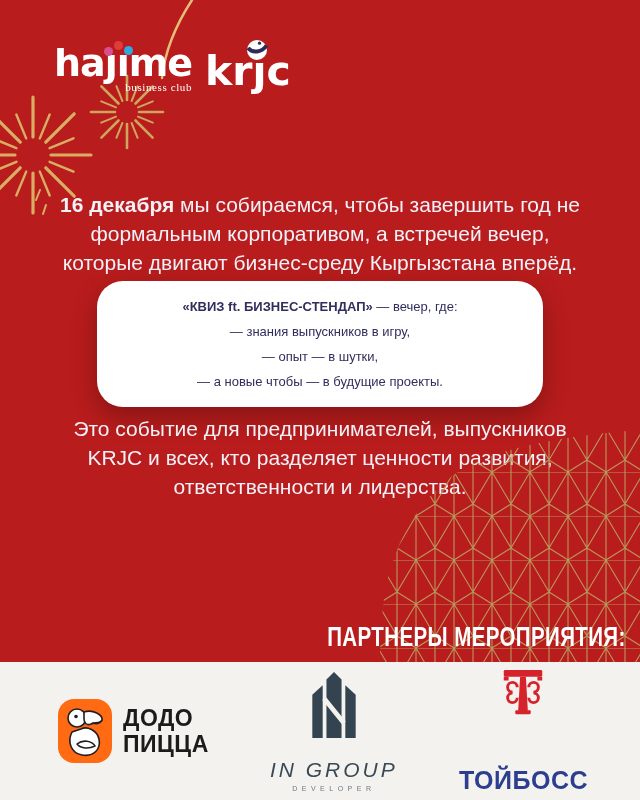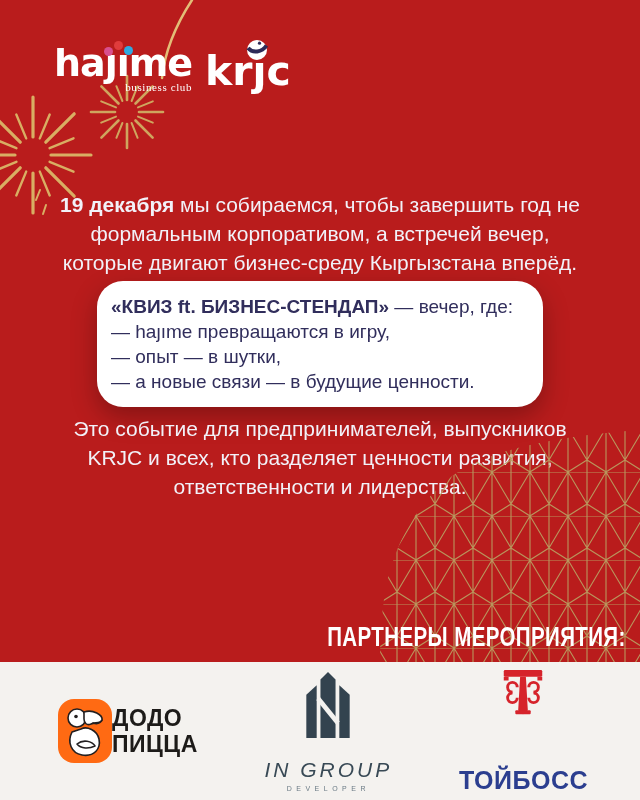--- a/index.html
+++ b/index.html
@@ -17,37 +17,37 @@
   .hajime-sub{font-size:11px;letter-spacing:.6px;text-align:right;margin-top:-5px;padding-right:2px;color:#fff;font-family:Liberation Serif, serif;}
   .krjc{position:absolute;left:205px;top:48px;color:#fff;}
   .krjc-word{font-family:"DejaVu Sans",sans-serif;font-weight:bold;font-size:41px;line-height:46px;letter-spacing:0;}
   .krjc-ball{position:absolute;left:41px;top:-9px;}
   
   .intro{position:absolute;left:30px;right:30px;top:190px;text-align:center;color:#f2f1f8;font-size:21px;line-height:29px;}
   .intro b,.card b{font-weight:bold;}
   .quiz-card{
     position:absolute;left:97px;right:97px;top:281px;
     background:#ffffff;border-radius:26px;padding:13px 14px;
-    color:#312e5c;font-size:19px;line-height:25px;text-align:left;
+    color:#312e5c;font-size:13px;line-height:25px;text-align:center;
     box-shadow:0 10px 26px rgba(0,0,0,.28);
   }
   .audience{position:absolute;left:30px;right:30px;top:414px;text-align:center;color:#f2f1f8;font-size:21px;line-height:29px;}
   
   .lattice{position:absolute;right:0;top:428px;}
   .partners-title{
     position:absolute;right:14px;top:622px;z-index:3;
     color:#ffffff;font-weight:bold;font-size:27px;letter-spacing:.5px;
     transform:scaleX(.76);transform-origin:right center;white-space:nowrap;
   }
   .partners-bar{
     position:absolute;left:0;right:0;bottom:0;height:138px;background:#f4f2ef;z-index:2;
     display:flex;align-items:center;justify-content:space-between;
     padding:0 52px 0 58px;box-sizing:border-box;
   }
-  .dodo-block{display:flex;align-items:center;}
+  .dodo-block{display:flex;align-items:center;gap:11px;}
   .dodo-text{color:#1d1b19;font-weight:bold;font-size:23px;line-height:26px;letter-spacing:.5px;}
   .ingroup-block{display:flex;flex-direction:column;align-items:center;margin-top:2px;}
   .ingroup-name{color:#384955;font-size:21px;letter-spacing:3px;margin-top:20px;white-space:nowrap;font-style:italic;}
   .ingroup-sub{color:#6a7a85;font-size:7px;letter-spacing:4.5px;margin-top:3px;white-space:nowrap;}
   .toyboss-block{display:flex;flex-direction:column;align-items:center;gap:44px;}
   .toyboss-name{color:#2b3e8f;font-weight:bold;font-size:25px;letter-spacing:.5px;margin-top:4px;white-space:nowrap;}
 </style>
 </head>
 <body>
 
@@ -110,30 +110,30 @@
   <div class="krjc">
     <div class="krjc-word">krȷc</div>
     <svg class="krjc-ball" width="22" height="22" viewBox="0 0 22 22">
       <circle cx="11" cy="11" r="10" fill="#ffffff"></circle>
       <path d="M2 9 C6.5 14.5 16 13.5 20.5 6.5" stroke="#2e2b58" stroke-width="4" fill="none"></path>
       <circle cx="13.5" cy="4.2" r="1.6" fill="#2e2b58"></circle>
     </svg>
   </div>
 
   <div class="intro">
-    <div><b>19 декабря</b><span> мы собираемся, чтобы завершить год не</span></div>
+    <div><b>16 декабря</b><span> мы собираемся, чтобы завершить год не</span></div>
     <div>формальным корпоративом, а встречей вечер,</div>
     <div>которые двигают бизнес-среду Кыргызстана вперёд.</div>
   </div>
 
   <div class="quiz-card card">
     <div><b>«КВИЗ ft. БИЗНЕС-СТЕНДАП»</b><span> — вечер, где:</span></div>
-    <div>— haȷıme превращаются в игру,</div>
+    <div>— знания выпускников в игру,</div>
     <div>— опыт — в шутки,</div>
-    <div>— а новые связи — в будущие ценности.</div>
+    <div>— а новые чтобы — в будущие проекты.</div>
   </div>
 
   <div class="audience">
     <div>Это событие для предпринимателей, выпускников</div>
     <div>KRJC и всех, кто разделяет ценности развития,</div>
     <div>ответственности и лидерства.</div>
   </div>
 
   <svg class="lattice" width="300" height="237" viewBox="0 0 300 237">
     <defs>

